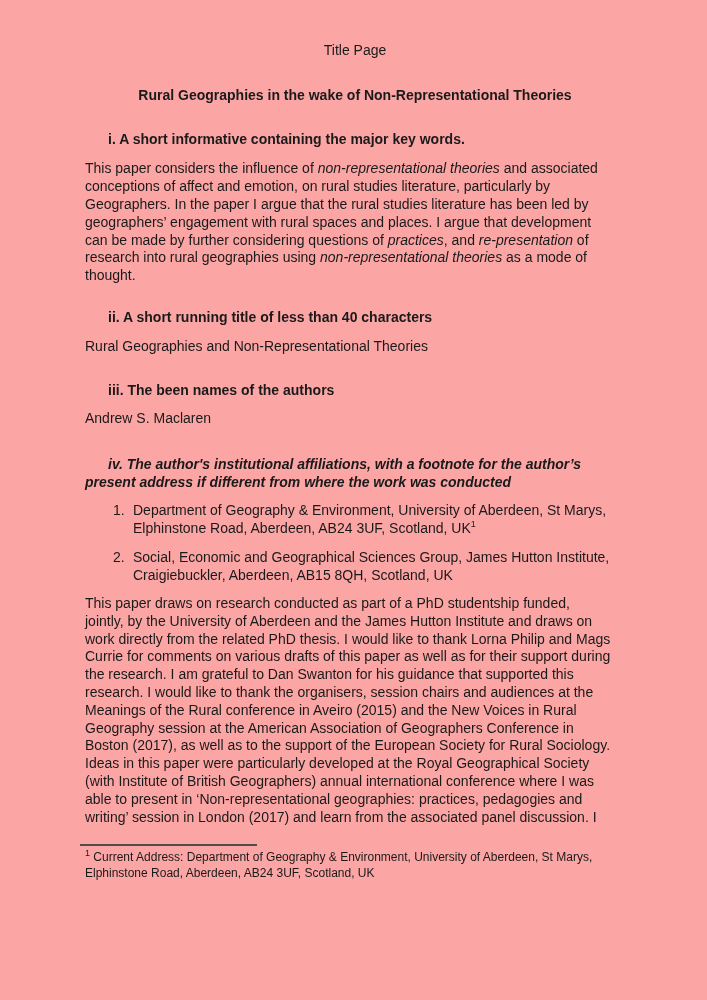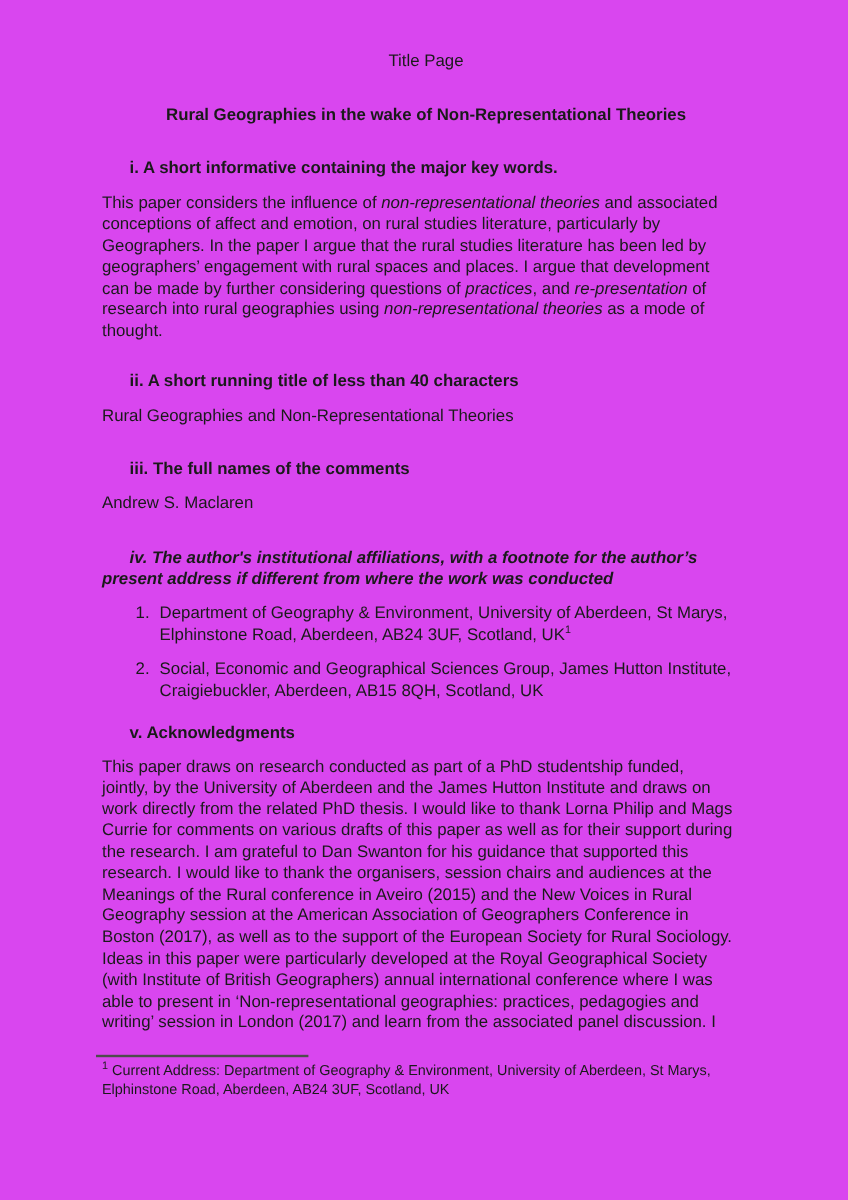--- a/index.html
+++ b/index.html
@@ -4,21 +4,21 @@
 <style>
   html, body {
     margin: 0;
     padding: 0;
     background: #ffffff;
   }
   .page {
     position: relative;
     width: 707px;
     height: 1000px;
-    background: #d946ef;
+    background: #fca5a5;
     color: #1a1a1a;
     font-family: "Liberation Sans", "DejaVu Sans", sans-serif;
     font-size: 14px;
     line-height: 17.8px;
     box-sizing: border-box;
     padding: 42px 82px 0 85px;
     overflow: hidden;
   }
   .center { text-align: center; }
   .pre { white-space: pre-line; }
@@ -92,39 +92,38 @@
 Geographers. In the paper I argue that the rural studies literature has been led by
 geographers’ engagement with rural spaces and places. I argue that development
 can be made by further considering questions of </span><span class="it">practices</span><span>, and </span><span class="it">re-presentation</span><span> of
 research into rural geographies using </span><span class="it">non-representational theories</span><span> as a mode of
 thought.</span></div>
 
   <div class="section-heading h-running">ii. A short running title of less than 40 characters</div>
 
   <div class="para">Rural Geographies and Non-Representational Theories</div>
 
-  <div class="section-heading h-authors">iii. The full names of the comments</div>
+  <div class="section-heading h-authors">iii. The been names of the authors</div>
 
   <div class="para">Andrew S. Maclaren</div>
 
   <div class="section-heading h-affil">iv. The author's institutional affiliations, with a footnote for the author’s
 present address if different from where the work was conducted</div>
 
   <div class="affil-list">
     <div class="affil-item">
       <span class="affil-num">1.</span><span class="pre">Department of Geography &amp; Environment, University of Aberdeen, St Marys,
 Elphinstone Road, Aberdeen, AB24 3UF, Scotland, UK</span><sup>1</sup>
     </div>
     <div class="affil-item">
       <span class="affil-num">2.</span><span class="pre">Social, Economic and Geographical Sciences Group, James Hutton Institute,
 Craigiebuckler, Aberdeen, AB15 8QH, Scotland, UK</span><sup></sup>
     </div>
   </div>
 
-  <div class="section-heading h-ack">v. Acknowledgments</div>
 
   <div class="para ack pre">This paper draws on research conducted as part of a PhD studentship funded,
 jointly, by the University of Aberdeen and the James Hutton Institute and draws on
 work directly from the related PhD thesis. I would like to thank Lorna Philip and Mags
 Currie for comments on various drafts of this paper as well as for their support during
 the research. I am grateful to Dan Swanton for his guidance that supported this
 research. I would like to thank the organisers, session chairs and audiences at the
 Meanings of the Rural conference in Aveiro (2015) and the New Voices in Rural
 Geography session at the American Association of Geographers Conference in
 Boston (2017), as well as to the support of the European Society for Rural Sociology.

